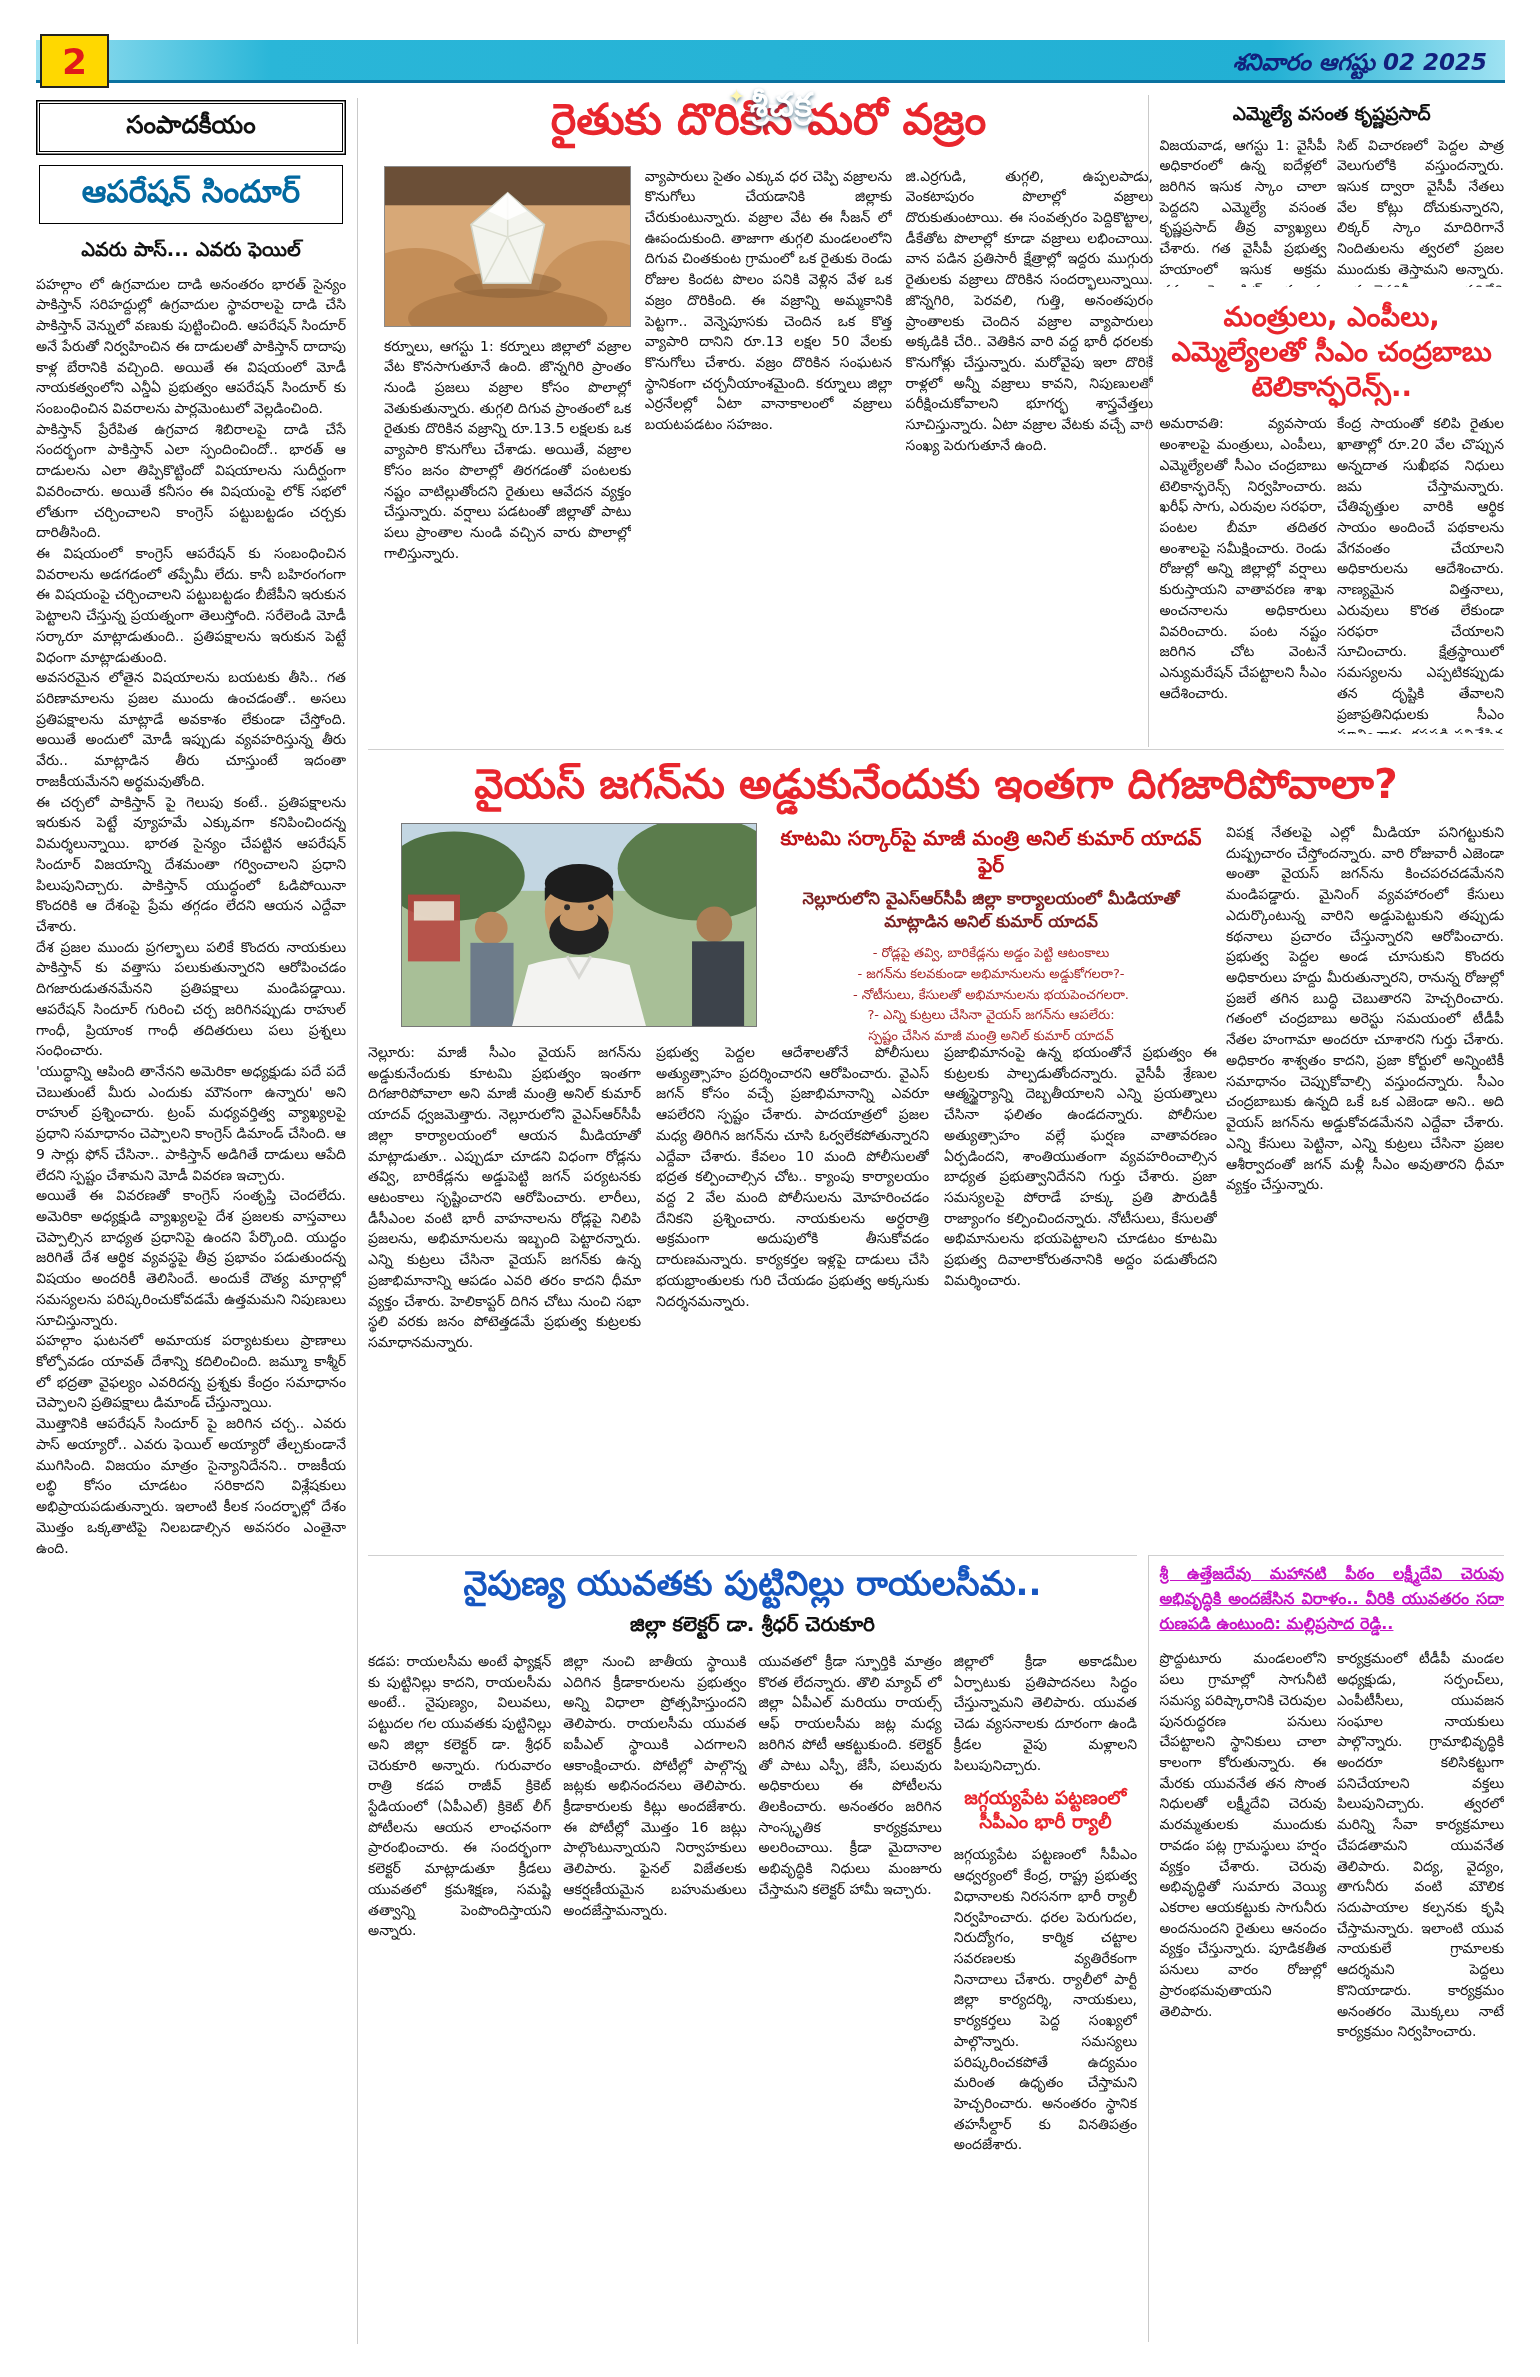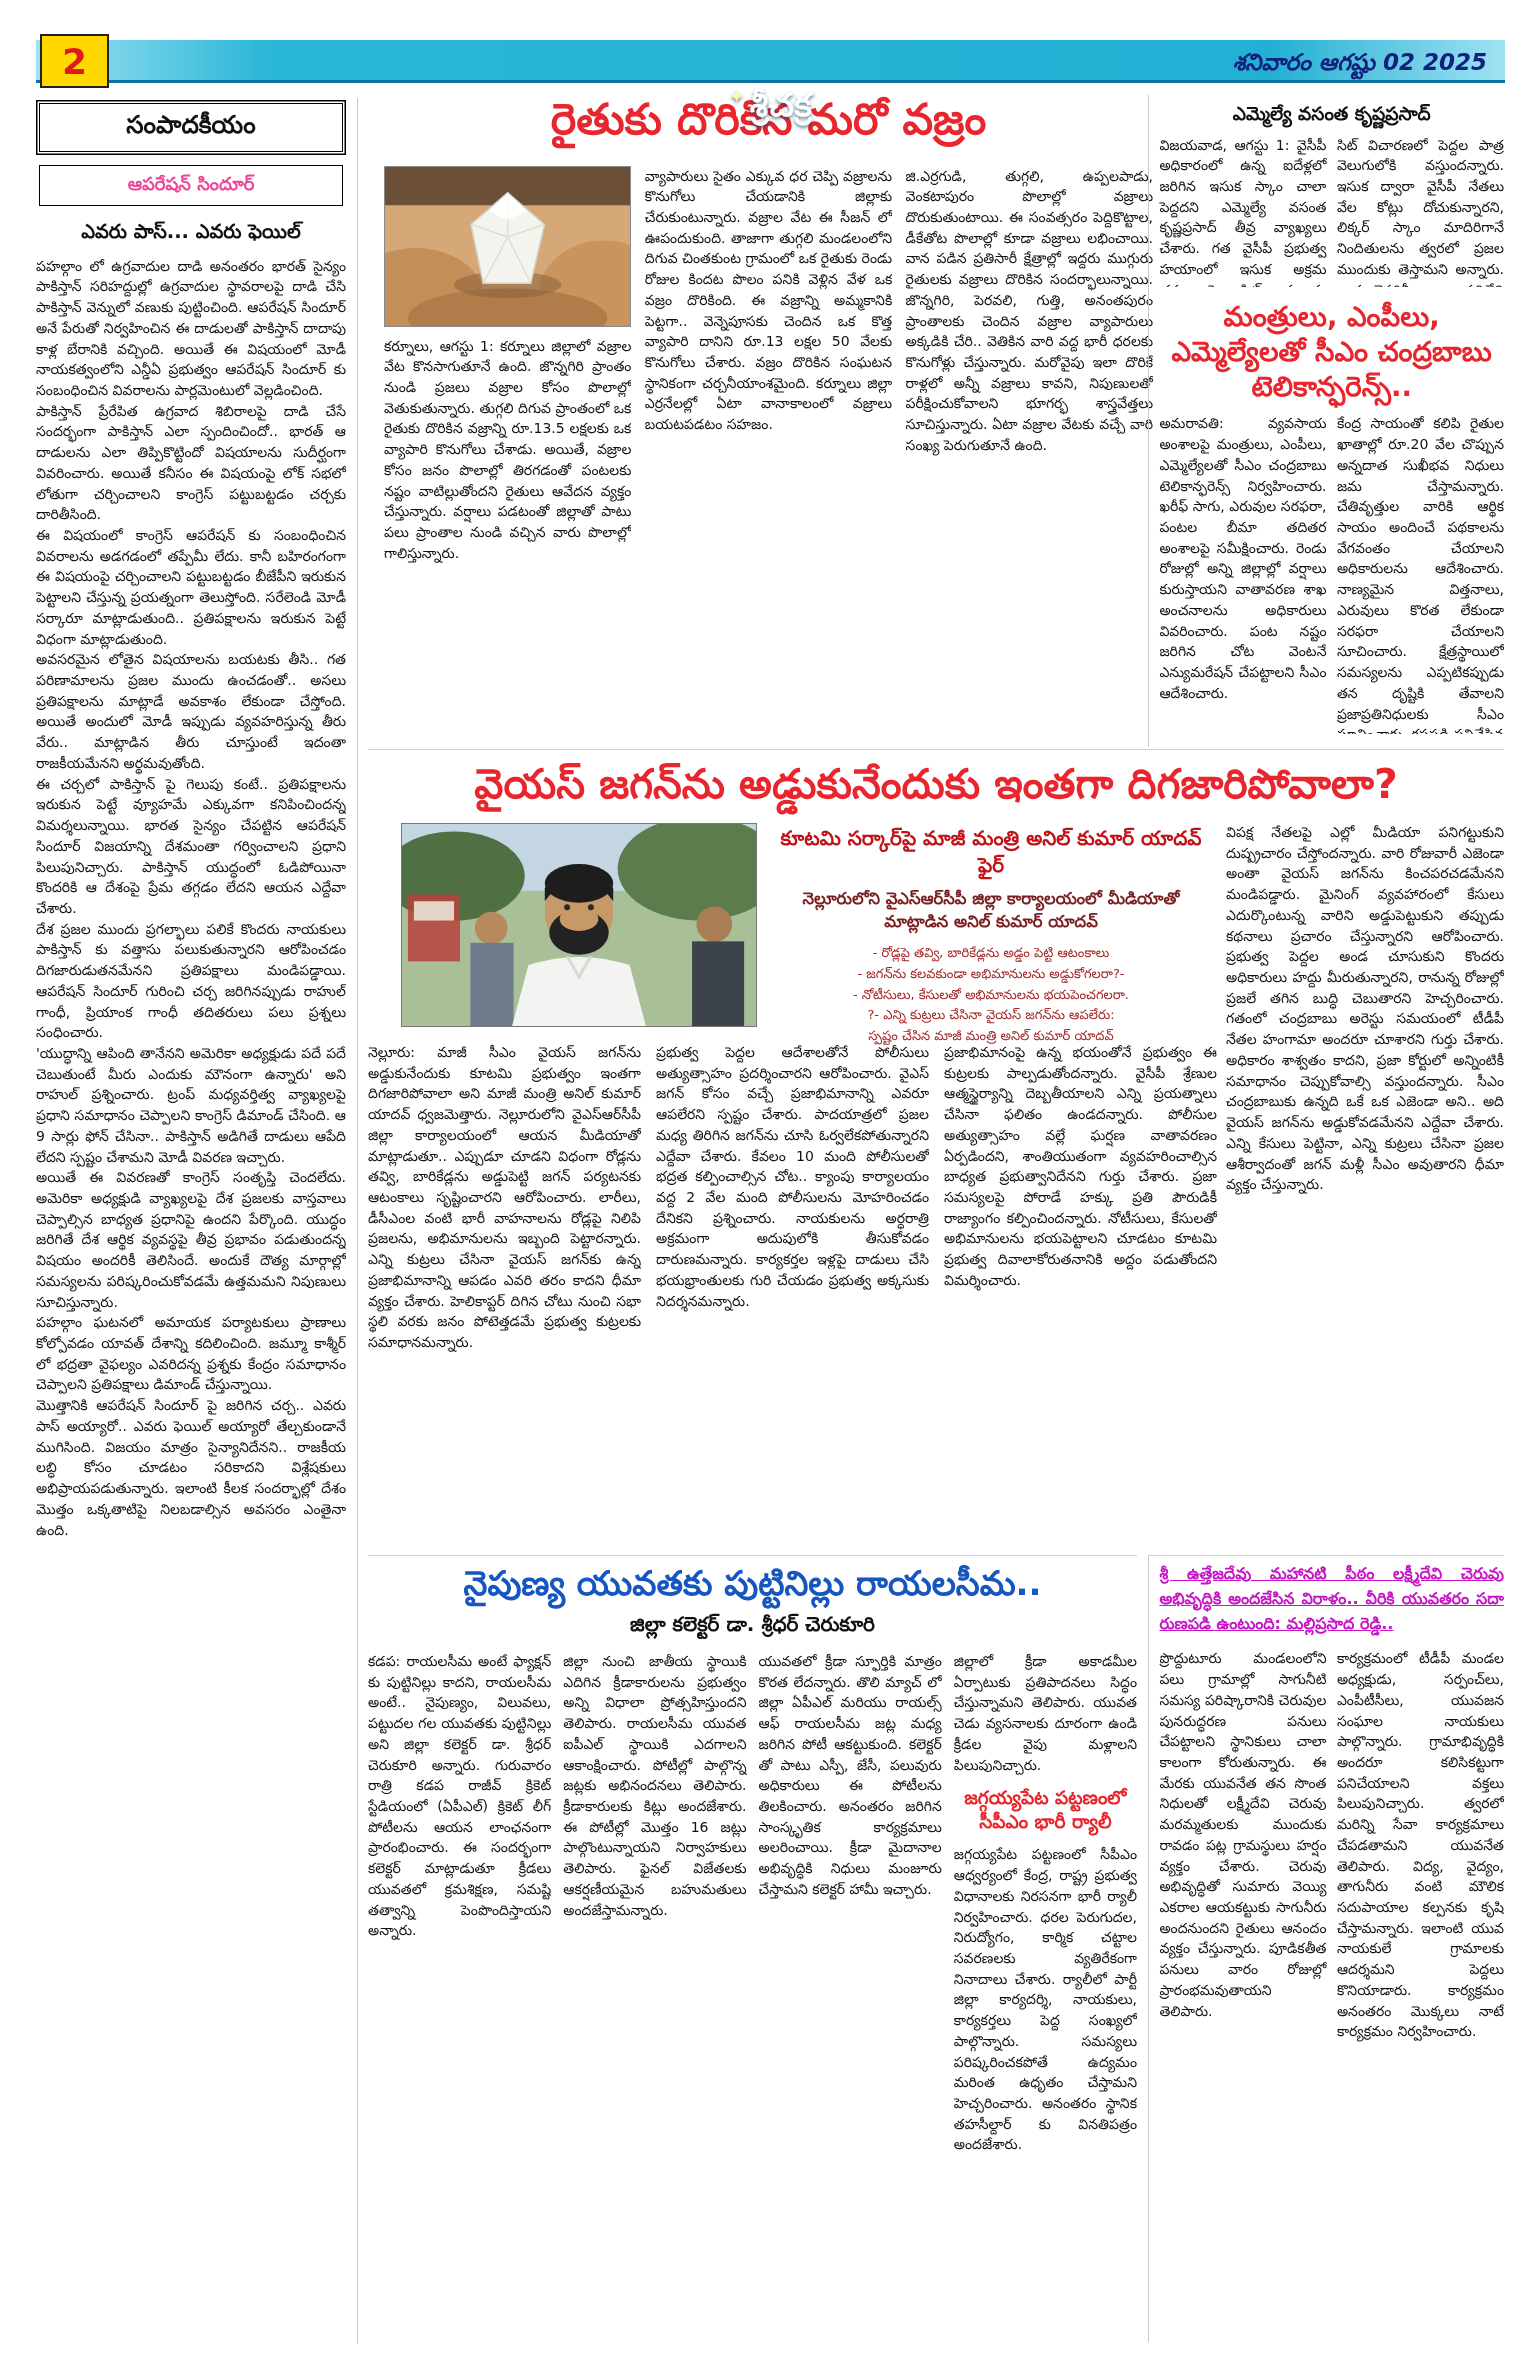--- a/index.html
+++ b/index.html
@@ -17,21 +17,21 @@
   #masthead { left:0; top:45px; width:100%; text-align:center; color:#ffffff; font-size:33px; font-weight:bold;
     text-shadow:0 1.5px 3.7px rgba(0,60,90,.65); z-index:2; letter-spacing:0.7px; }
   #masthead .star { color:#fff7b0; font-size:19.4px; vertical-align:top; margin-right:4.5px; }
   #dateline { right:54px; top:49px; font-size:23px; font-weight:bold; font-style:italic; color:#12217d; z-index:3; }
 
   
   #editorial { left:36px; top:98px; width:322px; height:2246px; border-right:0.7px solid #c9c9c9; padding-right:11px; }
   .ed-label { border:1.5px solid #000; box-shadow:0 0 0 1.5px #fff, 0 0 0 3px #000; margin:4.5px 3px 0 3px;
     padding:6px 3px; text-align:center; font-size:24.6px; font-weight:bold; color:#111; }
   .ed-title { margin:13.4px 3px 0 3px; border:1.5px solid #000; padding:6.7px 3px; text-align:center;
-    font-size:18px; font-weight:bold; color:#ec4899; }
+    font-size:31px; font-weight:bold; color:#0369a1; }
   .ed-sub { margin:13.4px 0 9px 0; text-align:center; font-size:19.4px; font-weight:bold; color:#111; }
   .ed-body { height:2058px; }
 
   
   #diamond { left:384px; top:95px; width:769px; height:652px; }
   .dia-head { color:#e8262d; font-size:43px; font-weight:bold; text-align:center; line-height:1.15; height:63px; }
   .dia-cols { display:flex; gap:13.4px; margin-top:7.5px; height:570px; }
   .dia-col { flex:1; }
   .photo-frame { width:100%; border:0.7px solid #8a8a8a; margin-bottom:9px; display:block; }
 

